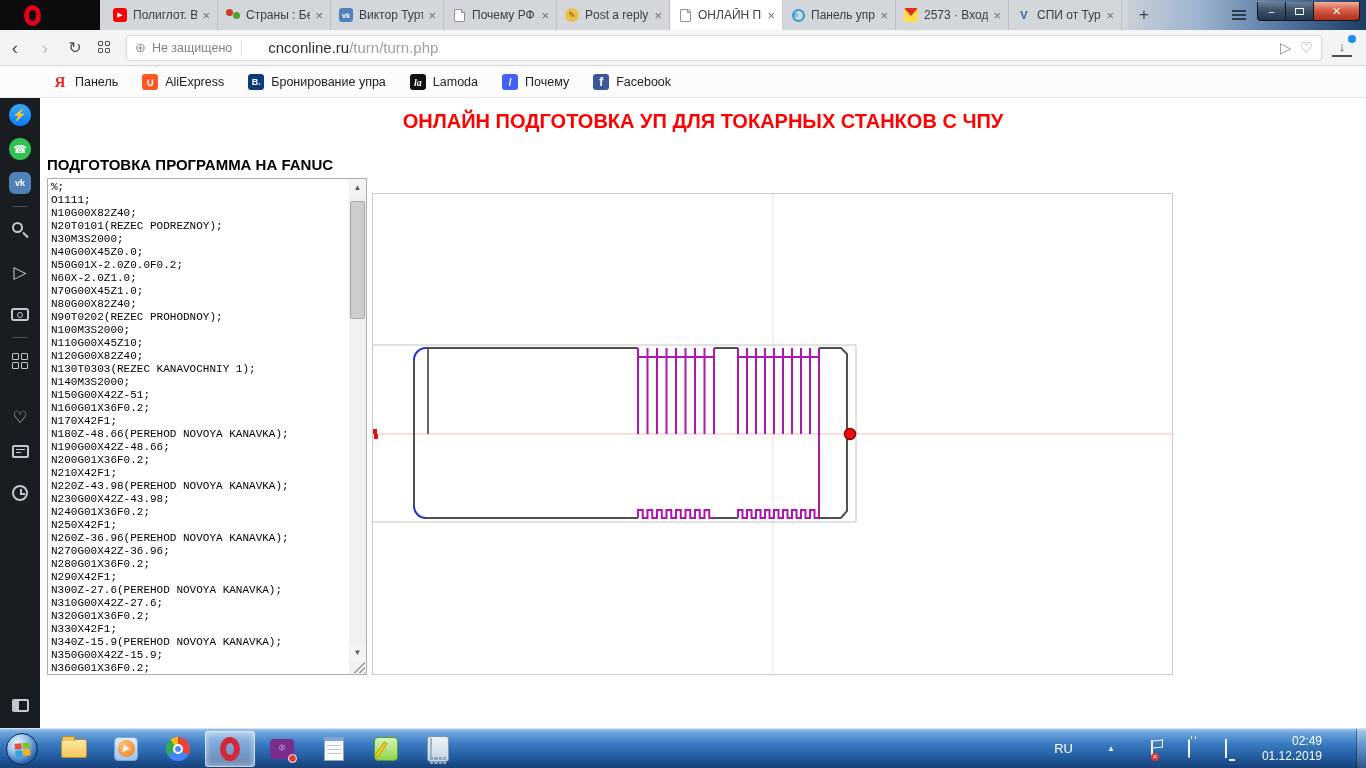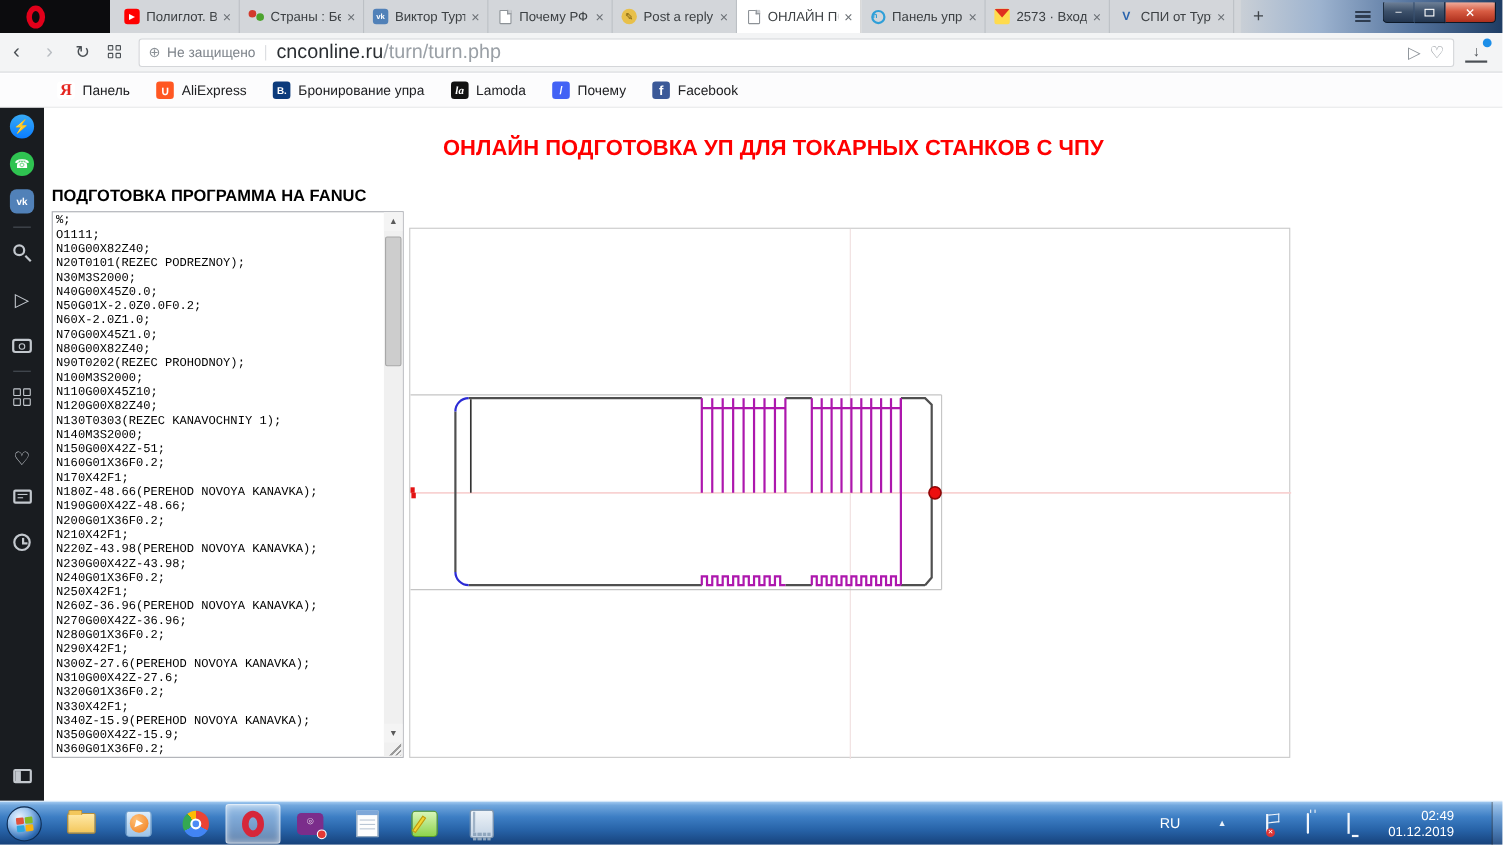--- a/index.html
+++ b/index.html
@@ -47,21 +47,21 @@
 
   
   #addressbar { position:absolute; top:30px; left:0; width:1366px; height:36px; background:#f3f4f5; border-bottom:1px solid #d9dbde; display:flex; align-items:center; }
   .nav-ico { font-size:19px; color:#4a4f54; width:30px; text-align:center; }
   .nav-ico.disabled { color:#b9bdc2; }
   #speeddial-icon { width:13px; height:13px; margin:0 9px 0 8px; display:grid; grid-template-columns:5px 5px; grid-template-rows:5px 5px; gap:2px; }
   #speeddial-icon i { border:1.5px solid #4a4f54; border-radius:1px; }
   #address-field { flex:1; height:26px; margin:0 10px 0 6px; background:#fff; border:1px solid #d4d6d9; border-radius:3px; display:flex; align-items:center; padding:0 8px; }
   #globe-icon { font-size:13px; color:#8a9096; margin-right:6px; }
   #security-label { font-size:12.5px; color:#7d838a; padding-right:9px; border-right:1px solid #dadcdf; }
-  #url { font-size:18px; margin-left:9px; flex:1; white-space:nowrap; overflow:hidden; }
+  #url { font-size:15px; margin-left:26px; flex:1; white-space:nowrap; overflow:hidden; }
   #url .domain { color:#2b2f33; }
   #url .path { color:#9aa0a6; }
   #send-icon { font-size:15px; color:#8a9096; margin:0 8px; }
   #heart-icon { font-size:15px; color:#8a9096; }
   #download-icon { position:relative; width:20px; height:18px; margin-right:14px; color:#4a4f54; font-size:13px; text-align:center; border-bottom:2px solid #4a4f54; }
   #download-icon .dot { position:absolute; right:-4px; top:-4px; width:8px; height:8px; border-radius:50%; background:#1c8ee8; }
 
   
   #bookmarksbar { position:absolute; top:67px; left:0; width:1366px; height:31px; background:#fcfcfd; border-bottom:1px solid #e8e9ea; display:flex; align-items:center; padding-left:52px; }
   .bm { display:flex; align-items:center; margin-right:24px; }
@@ -94,21 +94,21 @@
   .news i { position:absolute; left:2px; right:2px; height:1.5px; background:#c3c8ce; }
   .news i.l1 { top:2px; } .news i.l2 { top:5px; right:6px; }
   .clockic { width:16px; height:16px; border:2px solid #c3c8ce; border-radius:50%; position:relative; }
   .clockic i { position:absolute; background:#c3c8ce; }
   .clockic .h1 { width:1.5px; height:5px; left:6px; top:2px; }
   .clockic .h2 { width:5px; height:1.5px; left:6px; top:6px; }
   .panelsetup { width:17px; height:13px; border:2px solid #c3c8ce; border-radius:2px; }
   .panelsetup i { display:block; width:5px; height:100%; background:#c3c8ce; }
 
   
-  #content { position:absolute; top:112px; left:40px; width:1326px; height:630px; background:#fff; }
+  #content { position:absolute; top:98px; left:40px; width:1326px; height:630px; background:#fff; }
   #page-title { position:absolute; top:12px; left:0; width:100%; text-align:center; font-size:20px; font-weight:bold; color:#f00; }
   #section-title { position:absolute; top:58px; left:7px; font-size:15px; font-weight:bold; color:#000; }
   #code-box { position:absolute; top:80px; left:7px; width:320px; height:497px; border:1px solid #abadb3; background:#fff; }
   #code-box pre { position:absolute; left:0; top:0; right:17px; bottom:0; overflow:hidden; padding:2px 2px 0 3px;
       font-family:"Liberation Mono","DejaVu Sans Mono",monospace; font-size:11px; line-height:13px; color:#000; white-space:pre; }
   #code-scrollbar { position:absolute; right:0; top:0; width:17px; height:100%; background:#f0f0f0; }
   .sb-btn { position:absolute; left:0; width:17px; height:17px; background:#f4f4f4; color:#5a5a5a; font-size:8px; text-align:center; line-height:17px; }
   .sb-btn.up { top:0; }
   .sb-btn.down { bottom:13px; }
   #code-thumb { position:absolute; left:1px; top:22px; width:15px; height:118px; background:#cdcdcd; border:1px solid #a8a8a8; border-radius:2px; }

